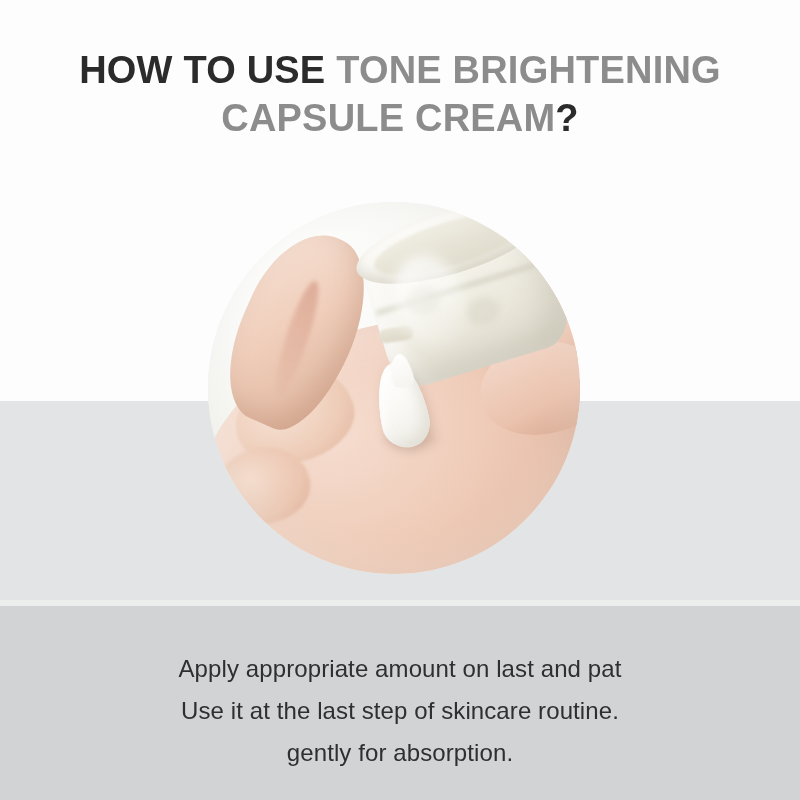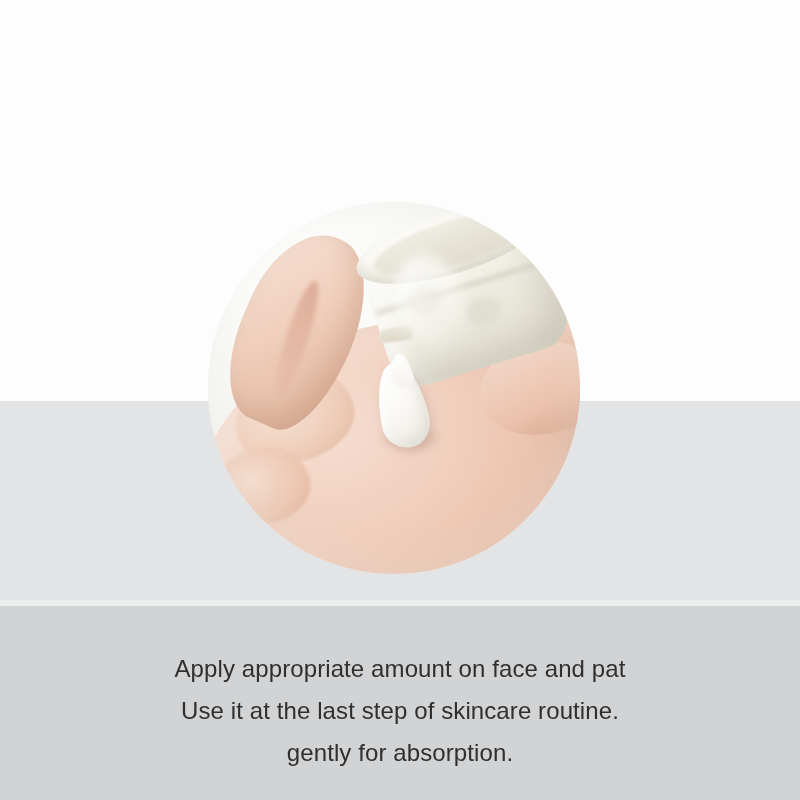--- a/index.html
+++ b/index.html
@@ -302,20 +302,25 @@
 </head>
 <body>
 
 <div class="canvas">
 
   <div class="band-top"></div>
   <div class="band-mid"></div>
   <div class="band-hairline"></div>
   <div class="band-bottom"></div>
 
+  <div class="heading">
+    <span class="hl-dark">HOW TO USE</span>
+    <span> </span><span class="hl-gray">TONE BRIGHTENING</span><br>
+    <span class="hl-gray">CAPSULE CREAM</span><span class="hl-qmark">?</span>
+  </div>
 
   <div class="photo-wrap">
     <div class="photo-scene">
 
       <div class="hand-base"></div>
       <div class="knuckle-a"></div>
       <div class="knuckle-b"></div>
       <div class="thumb"></div>
       <div class="thumb-edge"></div>
 
@@ -337,18 +342,18 @@
 
       <div class="dollop-shadow"></div>
       <div class="dollop"></div>
       <div class="dollop-tip"></div>
 
       <div class="photo-vignette"></div>
     </div>
   </div>
 
   <div class="caption">
-    <span class="cap-line">Apply appropriate amount on face and pat</span>
+    <span class="cap-line">Apply appropriate amount on last and pat</span>
     <span class="cap-line">Use it at the last step of skincare routine.</span>
     <span class="cap-line">gently for absorption.</span>
   </div>
 
 </div>
 
 </body></html>

